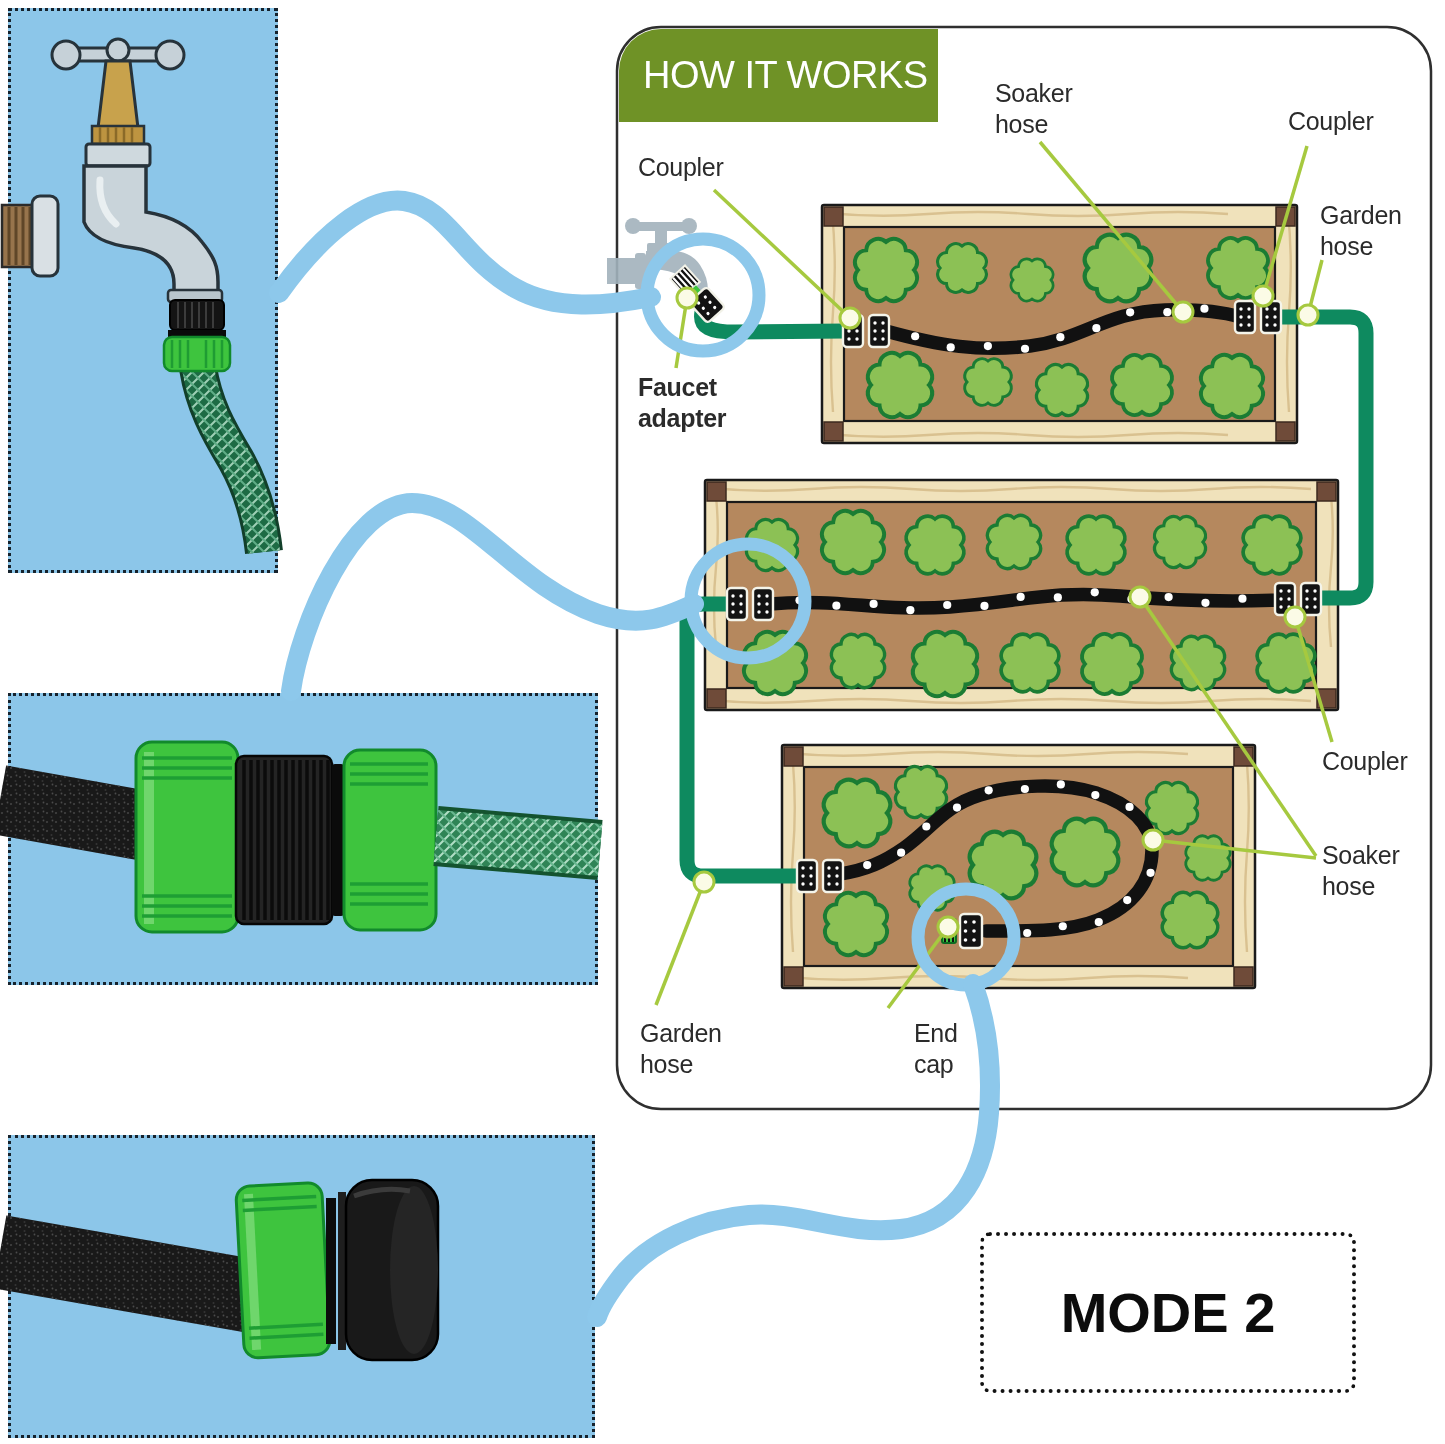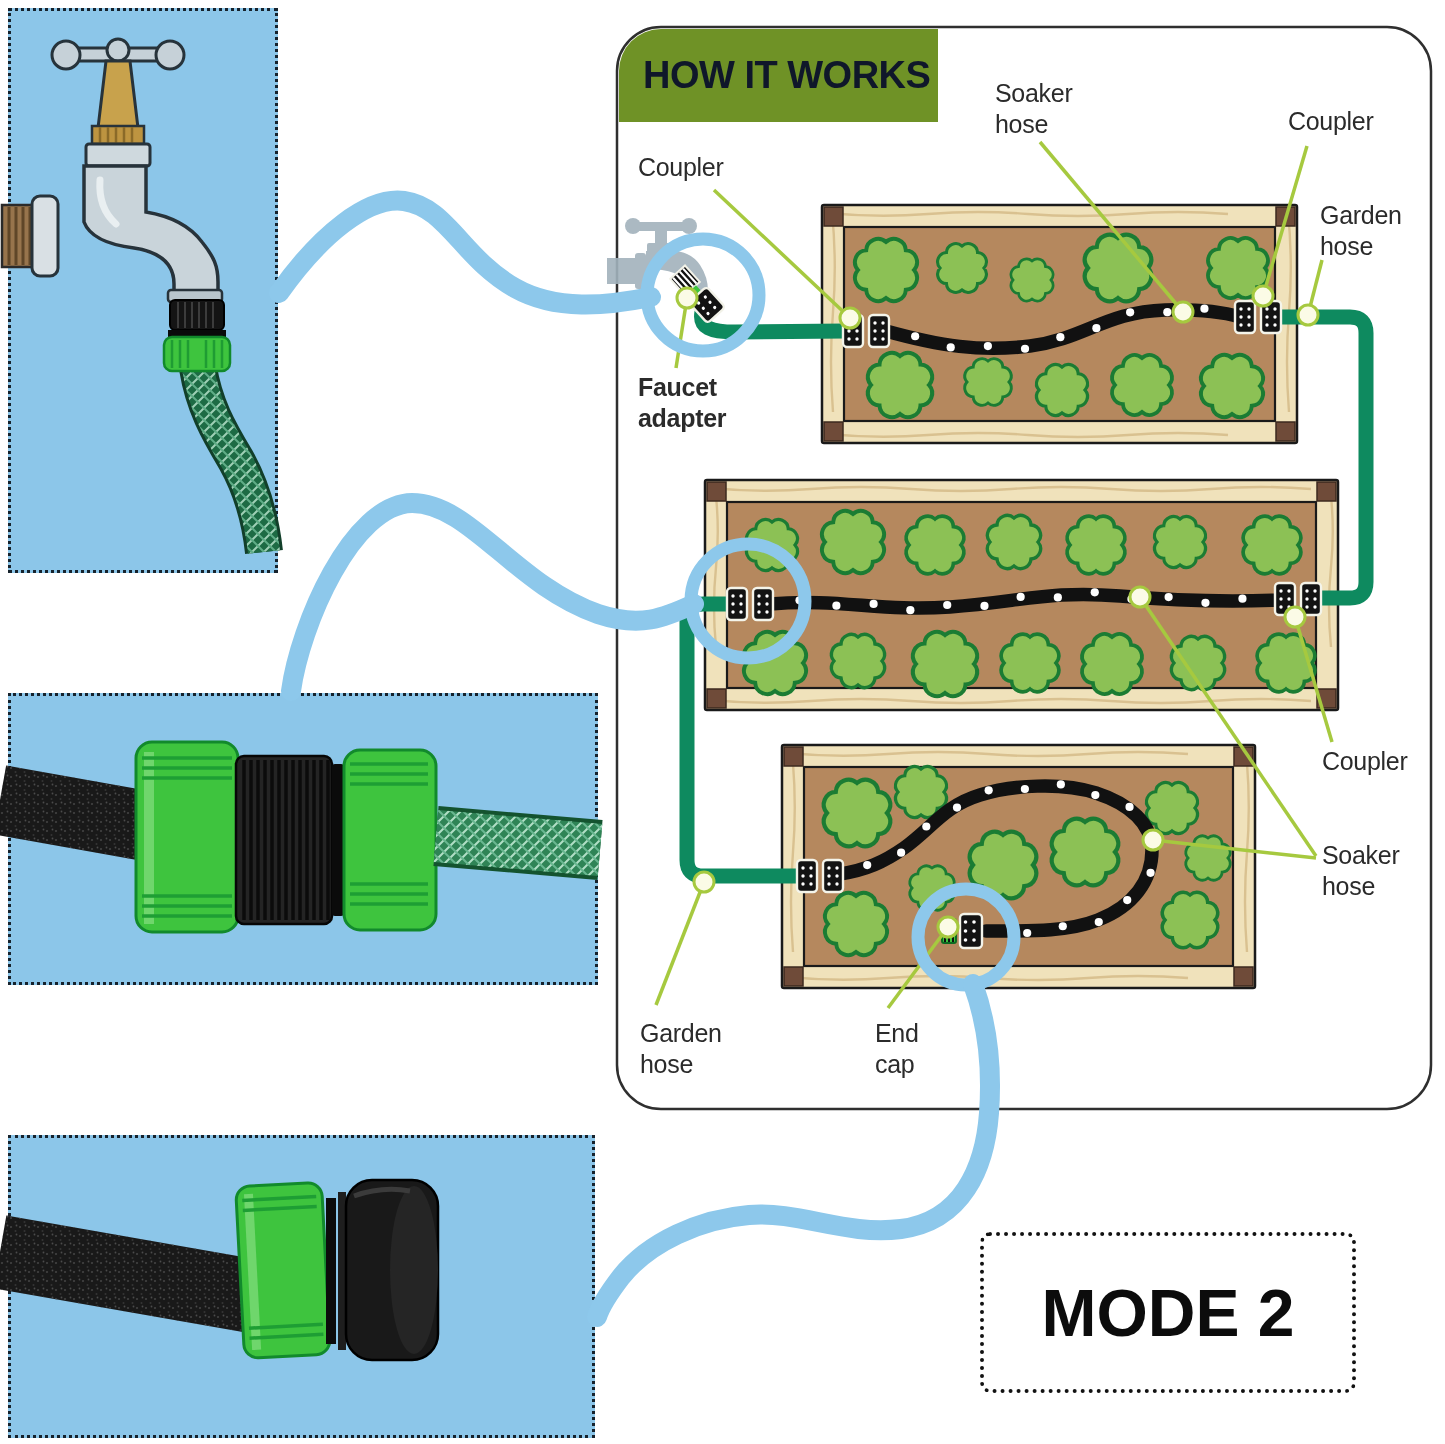--- a/index.html
+++ b/index.html
@@ -2,26 +2,26 @@
 <html><head>
 <meta charset="utf-8">
 <style>
   html,body{margin:0;padding:0;background:#fff;}
   .canvas{position:relative;width:1445px;height:1444px;background:#ffffff;overflow:hidden;
           font-family:"Liberation Sans",sans-serif;}
   .inset{position:absolute;background:#8cc6e9;border:3px dotted #16222c;box-sizing:border-box;}
   svg.art{position:absolute;left:0;top:0;pointer-events:none;}
   .panel-header{position:absolute;left:619px;top:29px;width:319px;height:93px;background:#6f9226;
     border-radius:42px 0 0 0;display:flex;align-items:center;padding-left:24px;box-sizing:border-box;}
-  .panel-header span{color:#0f172a;font-size:38px;font-weight:bold;letter-spacing:-0.5px;}
+  .panel-header span{color:#ffffff;font-size:38px;font-weight:normal;letter-spacing:-0.5px;}
   .dlabel{position:absolute;font-size:25px;line-height:31px;color:#2b2b2b;white-space:pre-line;
     letter-spacing:-0.3px;}
   .mode-badge{position:absolute;left:980px;top:1232px;width:368px;height:153px;background:#ffffff;
     border:4px dotted #121212;border-radius:10px;display:flex;align-items:center;justify-content:center;}
-  .mode-badge span{font-size:66px;font-weight:bold;color:#0c0c0c;letter-spacing:0px;}
+  .mode-badge span{font-size:56px;font-weight:bold;color:#0c0c0c;letter-spacing:0px;}
 </style>
 </head>
 <body>
 
 <div class="canvas">
 
   <div class="inset" style="left:8px;top:8px;width:270px;height:565px;"></div>
   <div class="inset" style="left:8px;top:693px;width:590px;height:292px;"></div>
   <div class="inset" style="left:8px;top:1135px;width:587px;height:303px;"></div>
 
@@ -335,19 +335,19 @@
   <div class="dlabel" style="left:1288px;top:106px;">Coupler</div>
   <div class="dlabel" style="left:1320px;top:200px;">Garden
 hose</div>
   <div class="dlabel" style="left:638px;top:372px;font-weight:bold;">Faucet
 adapter</div>
   <div class="dlabel" style="left:1322px;top:746px;">Coupler</div>
   <div class="dlabel" style="left:1322px;top:840px;">Soaker
 hose</div>
   <div class="dlabel" style="left:640px;top:1018px;">Garden
 hose</div>
-  <div class="dlabel" style="left:875px;top:1018px;">End
+  <div class="dlabel" style="left:914px;top:1018px;">End
 cap</div>
 
   <div class="mode-badge">
     <span>MODE 2</span>
   </div>
 </div>
 
 </body></html>

